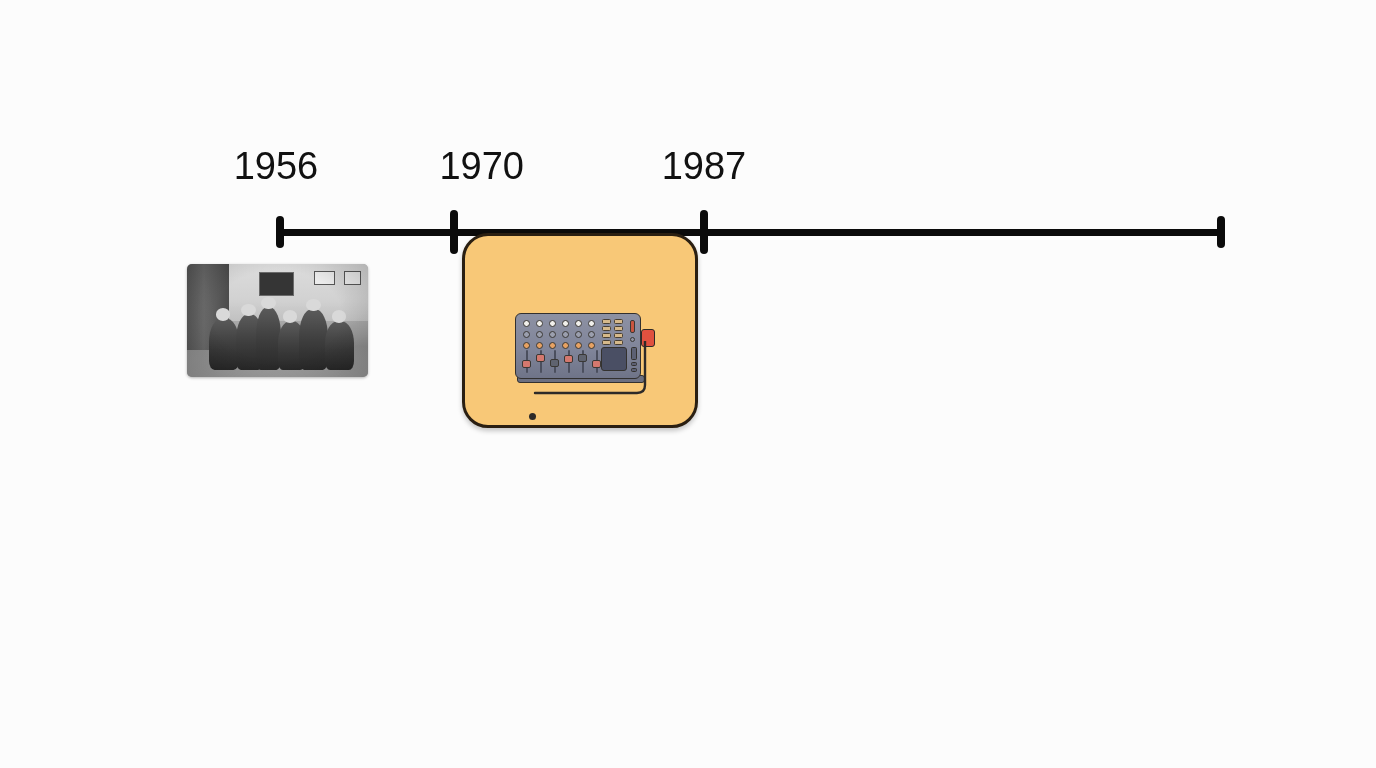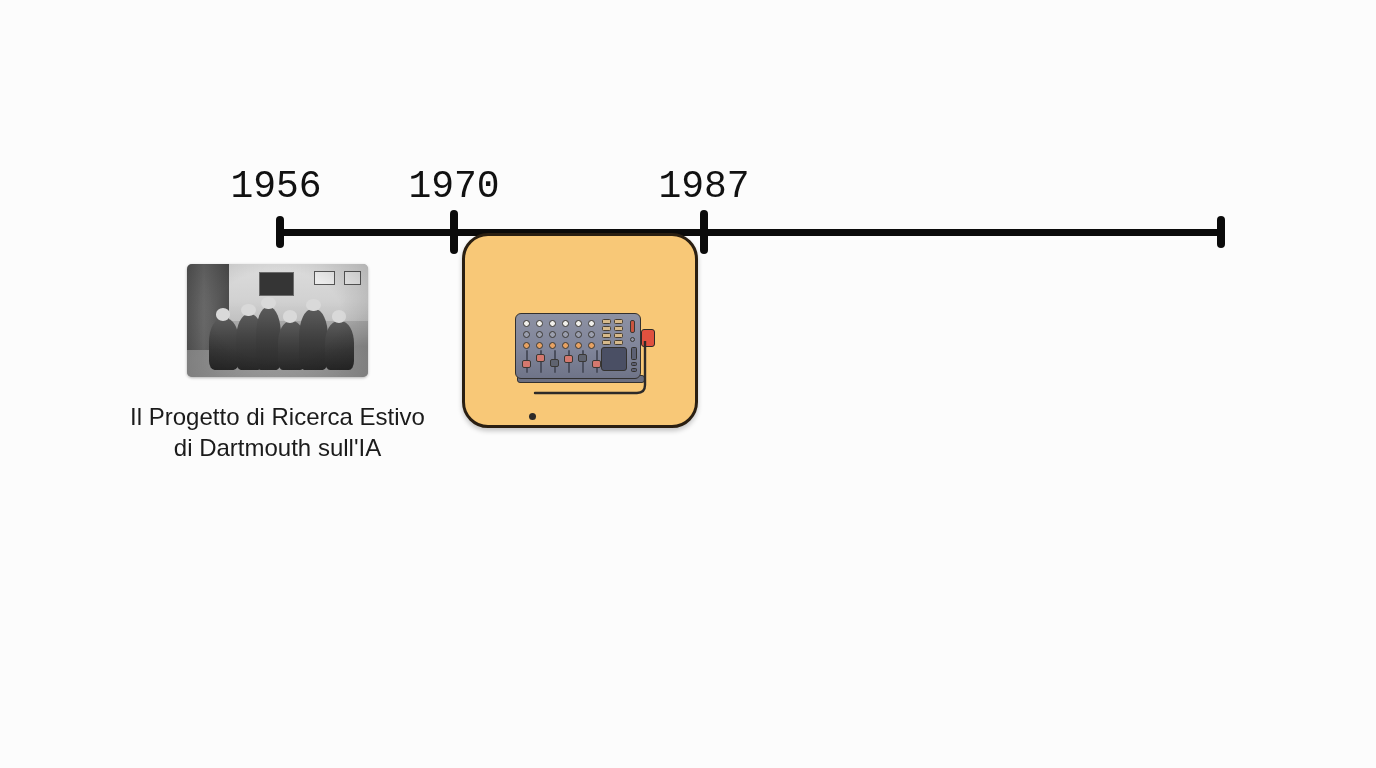--- a/index.html
+++ b/index.html
@@ -42,31 +42,31 @@
     height: 44px;
     top: 210px;
   }
   #tick-start { left: 276px; }
   #tick-1970  { left: 450px; }
   #tick-1990  { left: 700px; }
   #tick-end   { left: 1217px; }
 
   .year-label {
     position: absolute;
-    top: 165px;
+    top: 145px;
     font-size: 38px;
     font-weight: 400;
     color: #111111;
     letter-spacing: 0px;
     text-align: center;
     width: 140px;
-    font-family: Liberation Mono, monospace;
+    font-family: Liberation Sans, sans-serif;
   }
   #year-1956 { left: 206px; }
-  #year-1970 { left: 384px; }
+  #year-1970 { left: 384px; text-align: right; }
   #year-1990 { left: 634px; }
 
   
   #event-1956 {
     position: absolute;
     left: 110px;
     top: 264px;
     width: 335px;
   }
 
@@ -305,24 +305,20 @@
 
     <div class="ph-person" style="left:62%; width:16%; height:54%;"></div>
     <div class="ph-head" style="left:66%; bottom:58%; width:8%; height:11%;"></div>
 
     <div class="ph-person" style="left:76%; width:16%; height:44%;"></div>
     <div class="ph-head" style="left:80%; bottom:48%; width:8%; height:11%;"></div>
 
     <div class="ph-vign"></div>
   </div>
 
-  <div id="dartmouth-caption">
-    <div>Il Progetto di Ricerca Estivo</div>
-    <div>di Dartmouth sull'IA</div>
-  </div>
 
 </div>
 
 <div id="expert-systems-card">
 
 
   <div id="mixing-console">
 
     <div id="console-base"></div>
     <div id="console-body">

